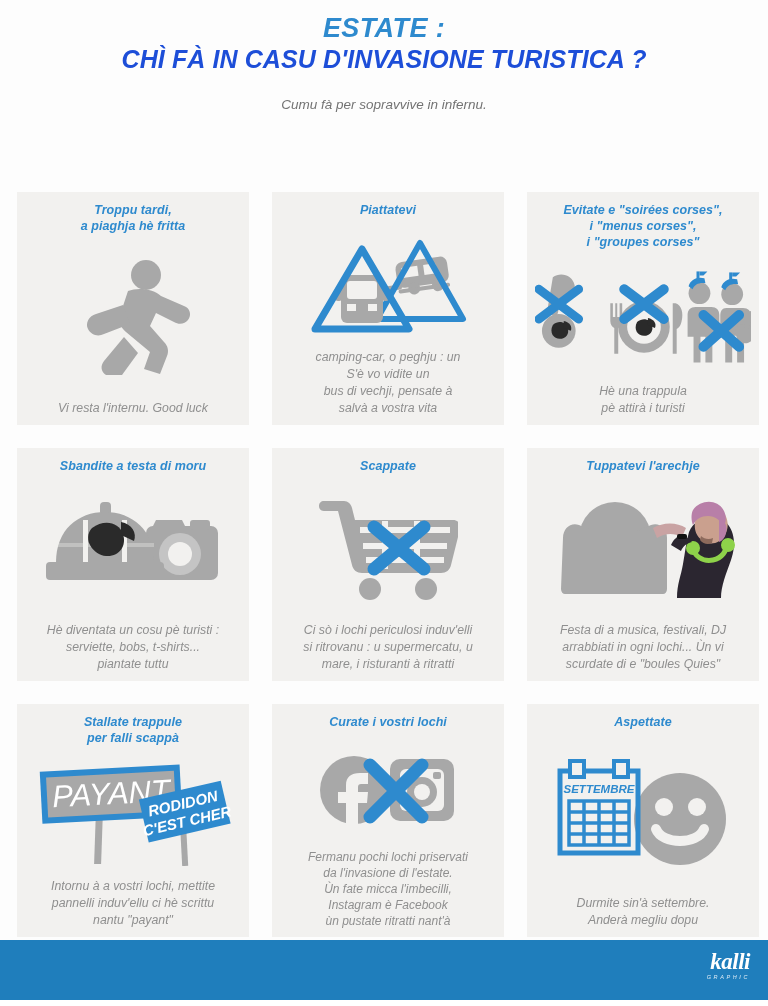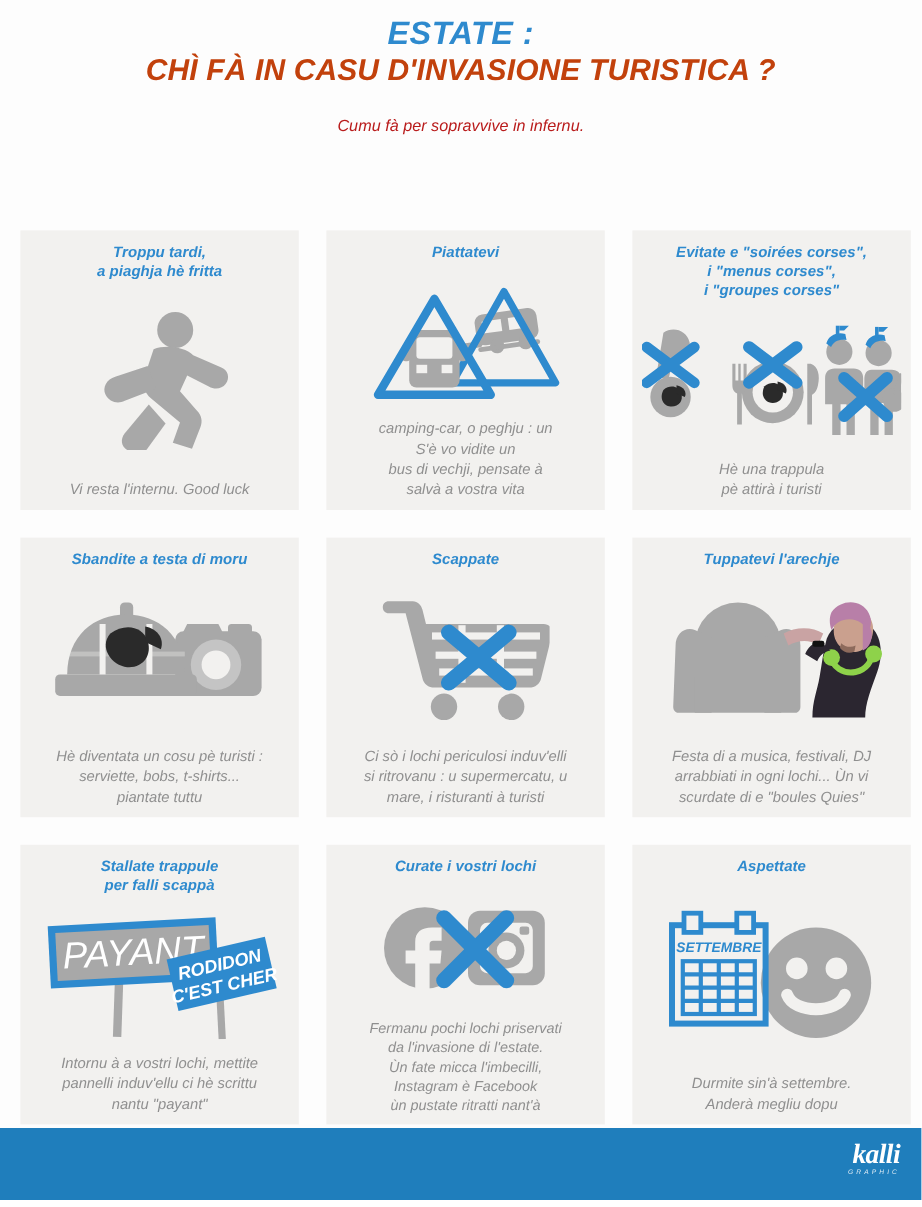--- a/index.html
+++ b/index.html
@@ -21,29 +21,29 @@
   
   .header { padding-top: 12px; text-align: center; }
   .title-l1 {
     color: #2e8ace;
     font-size: 27px;
     font-weight: 700;
     letter-spacing: 0.4px;
     line-height: 32px;
   }
   .title-l2 {
-    color: #c2410c;
+    color: #1d4ed8;
     font-size: 25px;
     font-weight: 700;
     letter-spacing: 0.1px;
     line-height: 31px;
   }
   .subtitle {
     margin-top: 22px;
-    color: #b91c1c;
+    color: #737373;
     font-size: 13.5px;
     font-weight: 400;
   }
 
   
   .grid {
     position: absolute;
     left: 17px;
     top: 192px;
     width: 734px;
@@ -309,21 +309,21 @@
             <rect x="48" y="64" width="78" height="6"></rect>
             <rect x="64" y="28" width="6" height="48"></rect>
             <rect x="96" y="28" width="6" height="48"></rect>
           </g>
           <path d="M56 34 L106 76 M106 34 L56 76" stroke="#2e8ace" stroke-width="13" stroke-linecap="round" fill="none"></path>
         </svg>
       </div>
       <div class="card-desc">
         <div>Ci sò i lochi periculosi induv'elli</div>
         <div>si ritrovanu : u supermercatu, u</div>
-        <div>mare, i risturanti à turisti</div>
+        <div>mare, i risturanti à ritratti</div>
       </div>
     </div>
 
     <div class="card">
       <div class="card-title">
         <div>Tuppatevi l'arechje</div>
       </div>
       <div class="card-icon">
         <svg width="200" height="112" viewBox="0 0 200 112">
 

